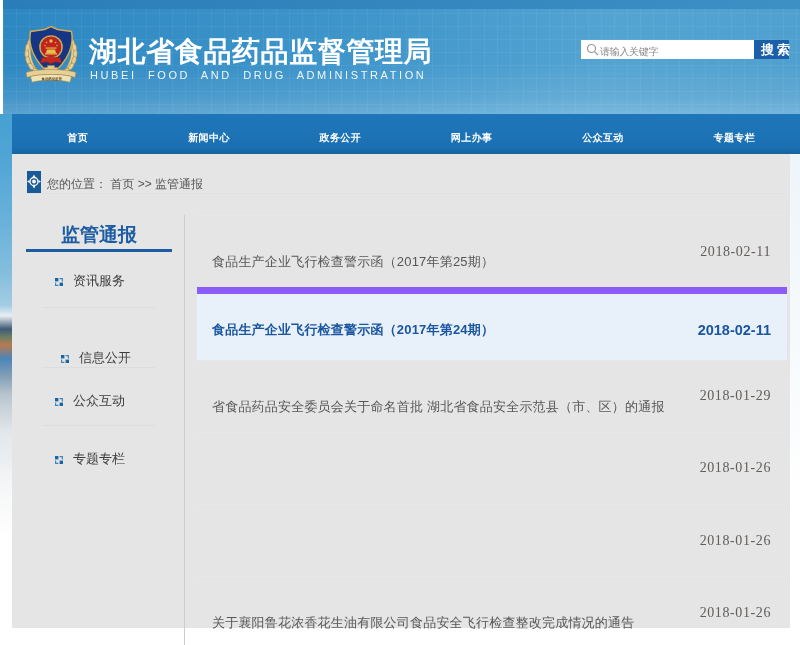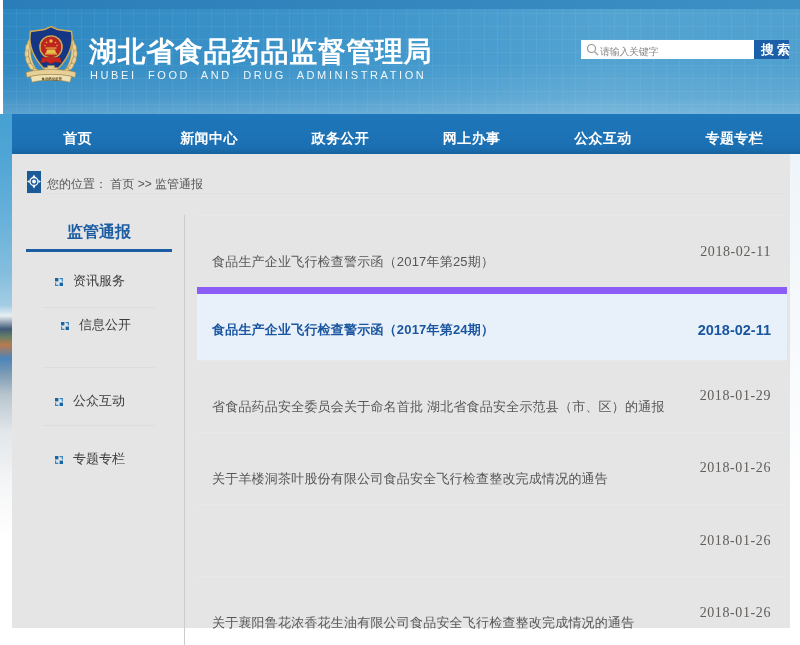--- a/index.html
+++ b/index.html
@@ -31,36 +31,36 @@
 #searchbtn { position:absolute; left:173px; top:0; width:35px; height:19px;
   background:#1a5fa8; color:#fff; font-size:13px; font-weight:bold;
   text-align:left; padding-left:7px; letter-spacing:3px; line-height:19px;
   white-space:nowrap; overflow:visible; }
 
 
 #nav { position:absolute; left:12px; top:114px; width:788px; height:40px;
   background:linear-gradient(#1e77ba, #1b70b3 82%, #16639f);
   display:flex; }
 #nav div { flex:1; text-align:center; line-height:48px; color:#fff;
-  font-size:14px; font-weight:bold; letter-spacing:0.4px; }
+  font-size:10px; font-weight:bold; letter-spacing:0.4px; }
 
 
 #content { position:absolute; left:12px; top:154px; width:778px; height:474px;
   background:#e5e5e5; }
 
 
 #bc-icon { position:absolute; left:15px; top:17px; width:14px; height:23px;
   background:#1a5a99; }
 #bc-text { position:absolute; left:35px; top:22px; font-size:12px; color:#555; }
 #bc-line { position:absolute; left:15px; top:39px; width:759px; height:1px;
   background:#e0e0e0; }
 
 
 #sb-title { position:absolute; left:14px; top:68px; width:146px;
-  text-align:center; font-size:16px; font-weight:bold; color:#1c5ca2; }
+  text-align:center; font-size:19px; font-weight:bold; color:#1c5ca2; }
 
 #sb-underline { position:absolute; left:14px; top:95px; width:146px; height:3px;
   background:#1c5ca2; }
 .sb-item { position:absolute; left:43px; width:130px; height:18px;
   font-size:13px; color:#3d3d3d; line-height:15px; }
 .sb-item svg { vertical-align:-1px; margin-right:10px; }
 .sb-sep { position:absolute; left:30px; width:113px; height:1px; background:#ddd; }
 
 
 #vline { position:absolute; left:172px; top:61px; width:1px; height:430px;
@@ -179,21 +179,21 @@
     <div id="sb-title">监管通报</div>
     <div id="sb-underline"></div>
 
     <div class="sb-item" style="top:119px;"><svg width="8" height="8" viewBox="0 0 8 8">
           <rect x="0" y="0" width="3.4" height="3.4" fill="#1565a8"></rect>
           <rect x="4.6" y="4.6" width="3.4" height="3.4" fill="#1565a8"></rect>
           <path d="M4.6,0 h3.4 v3.4 h-1.2 v-2.2 h-2.2 Z" fill="#3f87c0"></path>
           <path d="M0,4.6 h1.2 v2.2 h2.2 v1.2 h-3.4 Z" fill="#3f87c0"></path>
         </svg>资讯服务</div>
     <div class="sb-sep" style="top:153px;"></div>
-    <div class="sb-item" style="top:163px;padding-left:6px;"><svg width="8" height="8" viewBox="0 0 8 8">
+    <div class="sb-item" style="top:196px;padding-left:6px;"><svg width="8" height="8" viewBox="0 0 8 8">
           <rect x="0" y="0" width="3.4" height="3.4" fill="#1565a8"></rect>
           <rect x="4.6" y="4.6" width="3.4" height="3.4" fill="#1565a8"></rect>
           <path d="M4.6,0 h3.4 v3.4 h-1.2 v-2.2 h-2.2 Z" fill="#3f87c0"></path>
           <path d="M0,4.6 h1.2 v2.2 h2.2 v1.2 h-3.4 Z" fill="#3f87c0"></path>
         </svg>信息公开</div>
     <div class="sb-sep" style="top:213px;"></div>
     <div class="sb-item" style="top:238.5px;"><svg width="8" height="8" viewBox="0 0 8 8">
           <rect x="0" y="0" width="3.4" height="3.4" fill="#1565a8"></rect>
           <rect x="4.6" y="4.6" width="3.4" height="3.4" fill="#1565a8"></rect>
           <path d="M4.6,0 h3.4 v3.4 h-1.2 v-2.2 h-2.2 Z" fill="#3f87c0"></path>
@@ -215,21 +215,20 @@
       </div>
       <div class="row hl">
         <div class="t">食品生产企业飞行检查警示函（2017年第24期）</div>
         <div class="d">2018-02-11</div>
       </div>
       <div class="row">
         <div class="t">省食品药品安全委员会关于命名首批 湖北省食品安全示范县（市、区）的通报</div>
         <div class="d">2018-01-29</div>
       </div>
       <div class="row">
-        <div class="t">关于羊楼洞茶叶股份有限公司食品安全飞行检查整改完成情况的通告</div>
         <div class="d">2018-01-26</div>
       </div>
       <div class="row">
         <div class="d">2018-01-26</div>
       </div>
       <div class="row">
         <div class="t">关于襄阳鲁花浓香花生油有限公司食品安全飞行检查整改完成情况的通告</div>
         <div class="d">2018-01-26</div>
       </div>
     </div>

